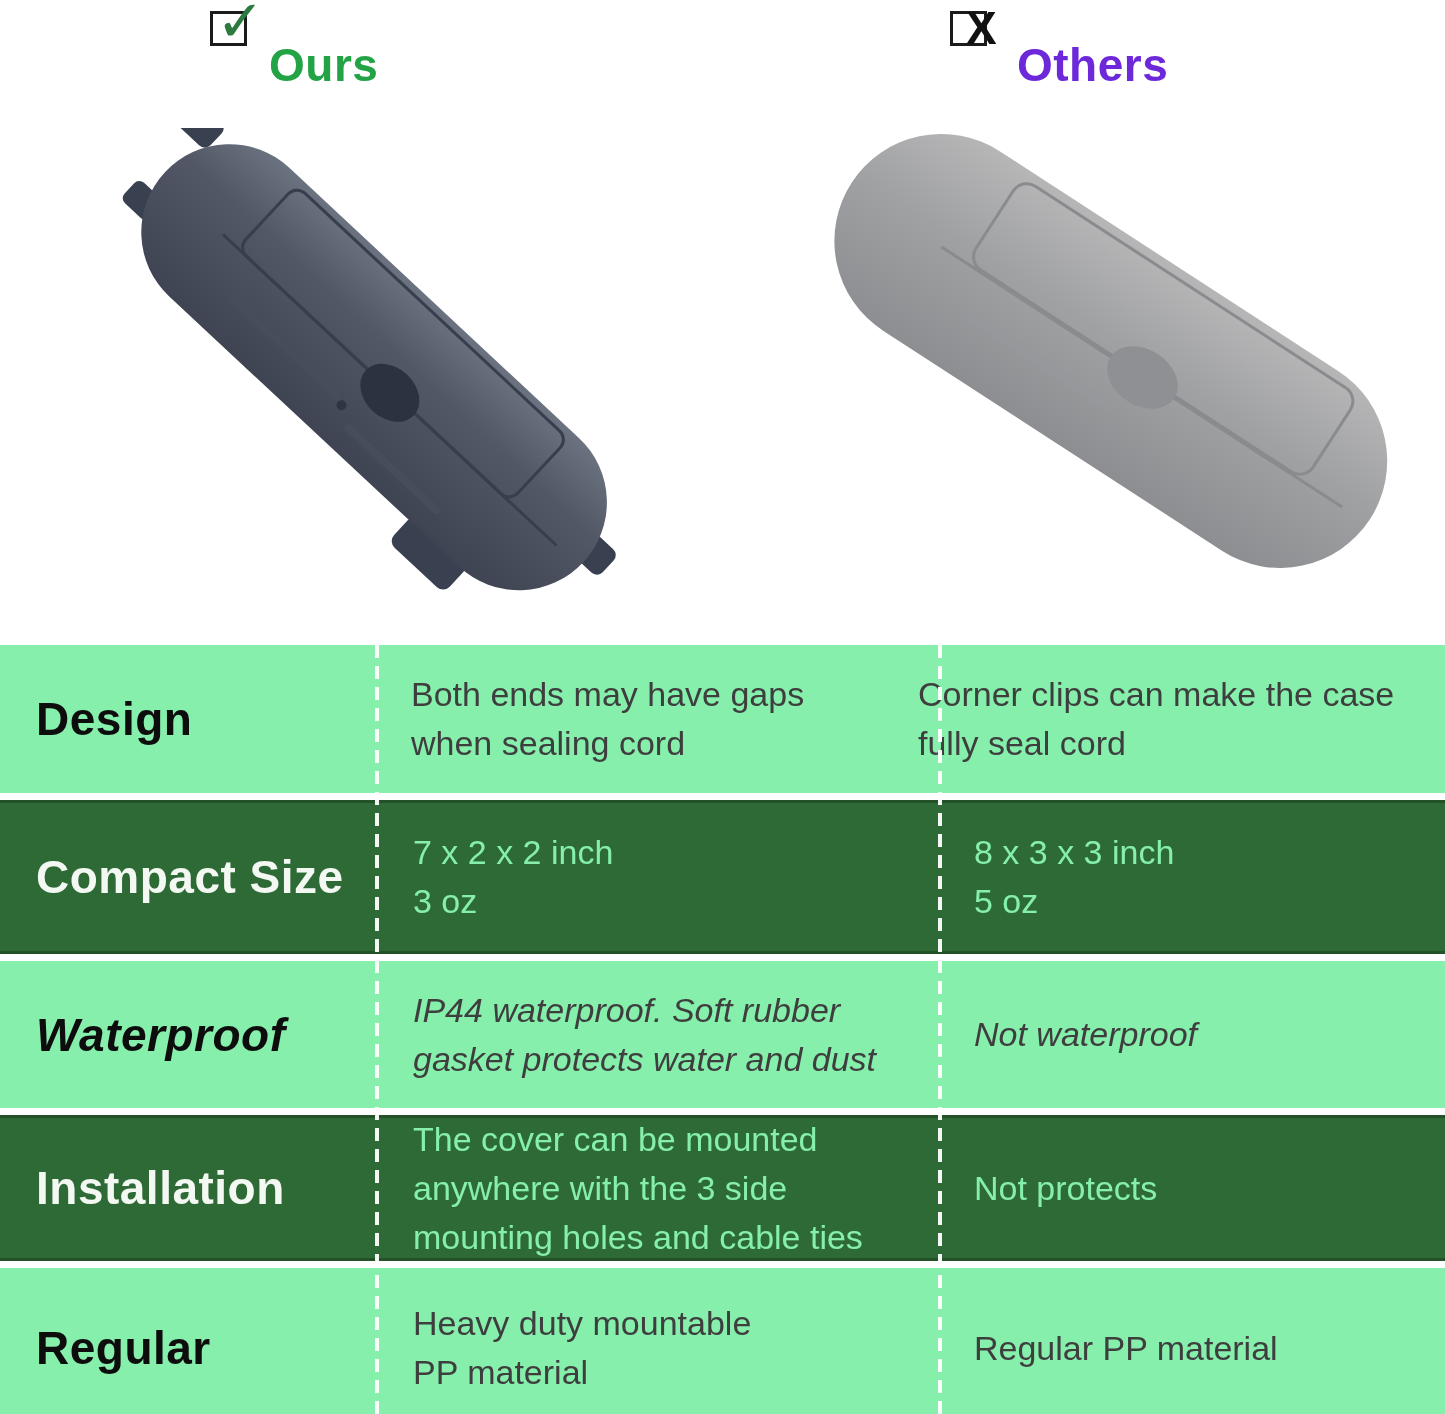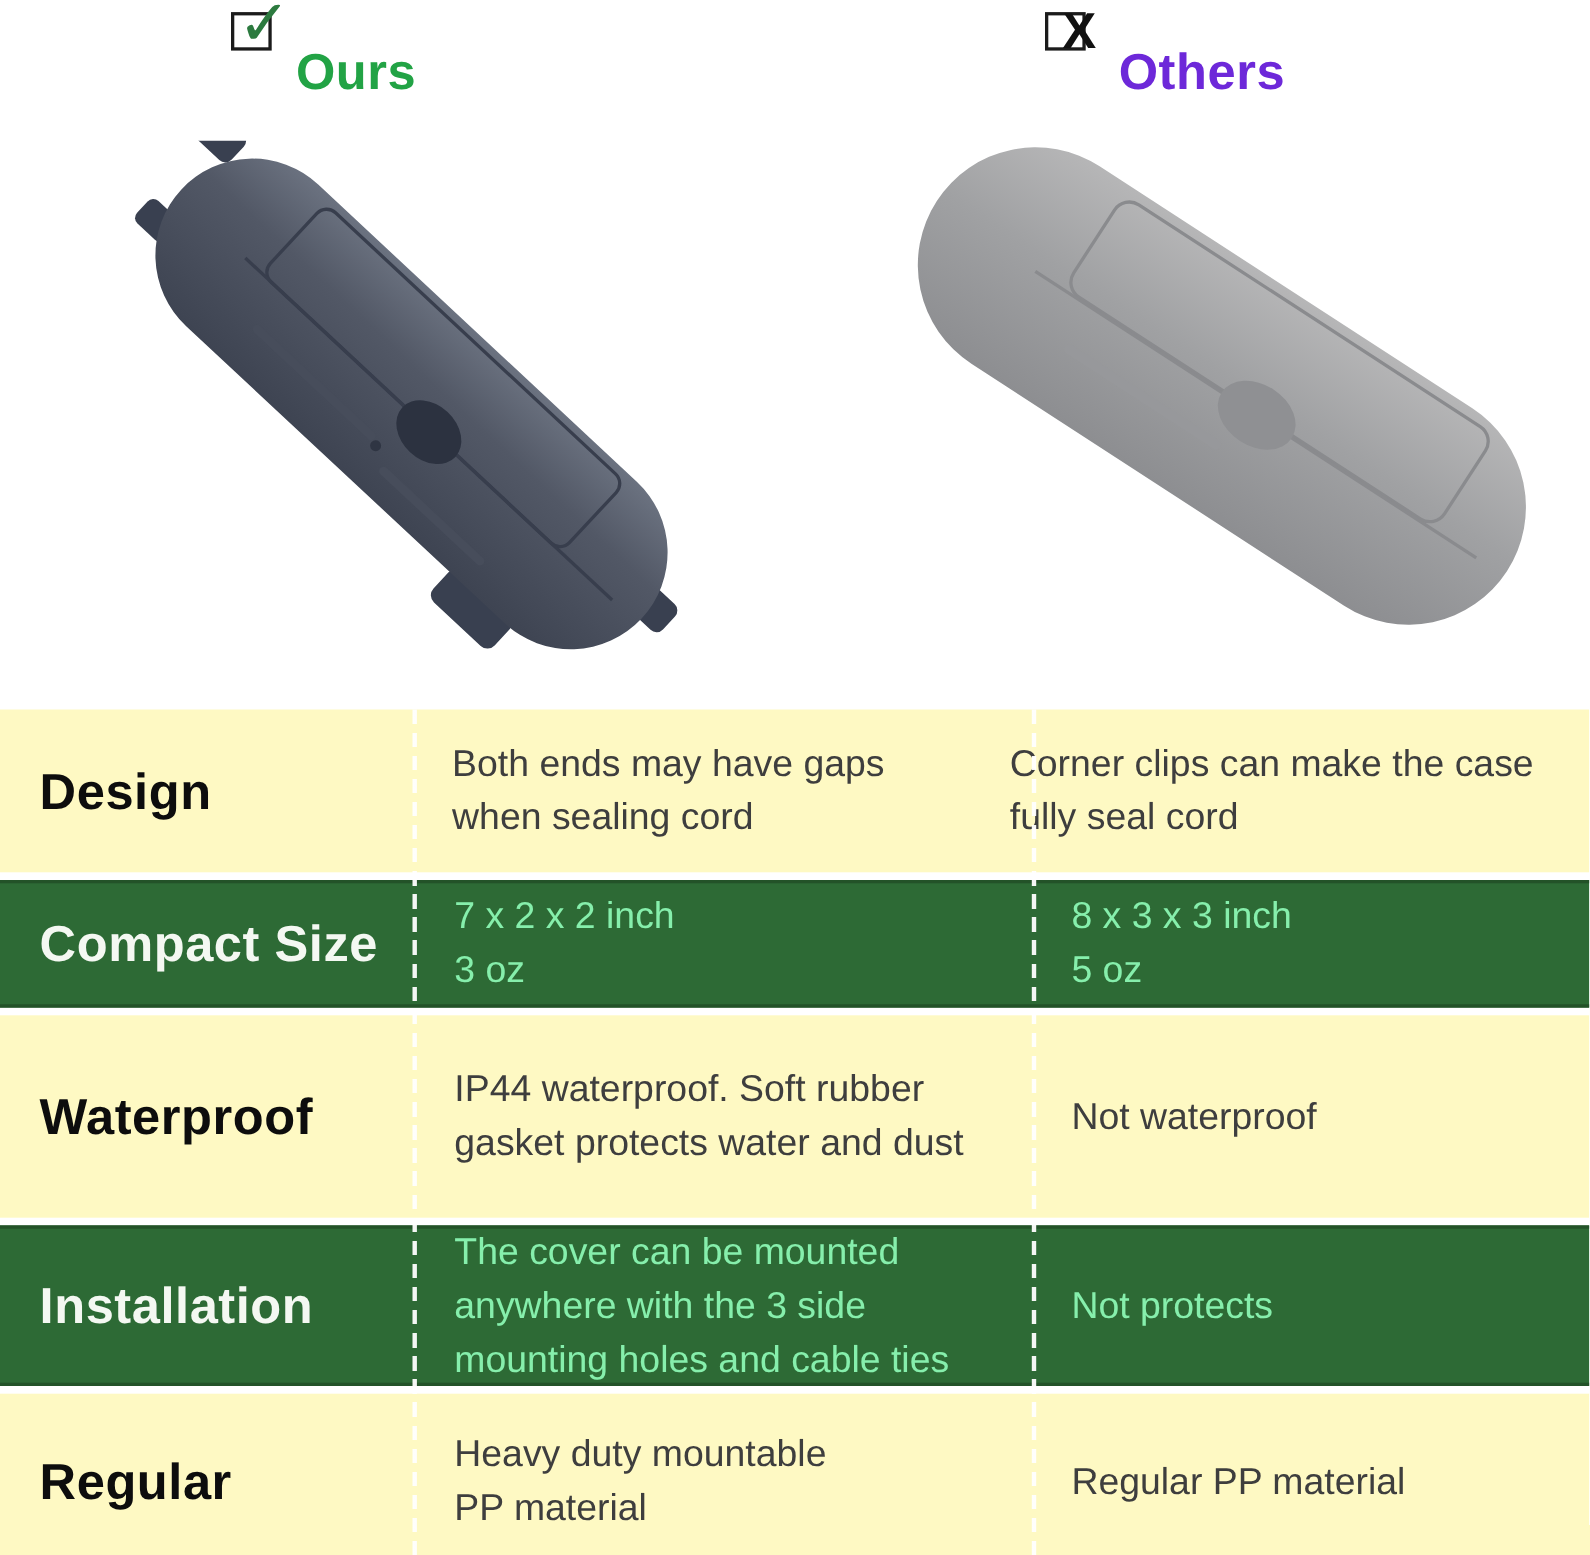--- a/index.html
+++ b/index.html
@@ -29,28 +29,28 @@
   .col-header.ours .header-label{color:#22a345;}
   .col-header.others .header-label{color:#6d28d9;margin-left:30px;}
 
   
   .product{position:absolute;}
   .product-ours{left:72px;top:128px;}
   .product-others{left:788px;top:102px;}
 
   
   .table{position:absolute;left:0;top:645px;width:1445px;bottom:0;}
-  .row{display:flex;width:100%;box-sizing:border-box;background:#fef9c3;}
+  .row{display:flex;width:100%;box-sizing:border-box;background:#86efac;}
   .row + .row{margin-top:7px;}
   .row.green{
     background:#2d6a35;
     border-top:3px solid #235228;
     border-bottom:3px solid #235228;
   }
-  .r1{height:148px;} .r2{height:116px;} .r3{height:184px;} .r4{height:146px;} .r5{height:160px;}
+  .r1{height:148px;} .r2{height:154px;} .r3{height:147px;font-style:italic;} .r4{height:146px;} .r5{height:160px;}
 
   .cell{display:flex;align-items:center;box-sizing:border-box;}
   .cell-label{width:377px;padding-left:36px;}
   .cell-ours{width:563px;padding-left:36px;padding-right:42px;}
   .cell-others{flex:1;padding-left:34px;padding-right:28px;}
 
   .label-text{font-size:46px;font-weight:700;color:#0d0d0d;letter-spacing:0.5px;}
   .row.green .label-text{color:#f4f8f2;}
   .cell-text{font-size:34px;line-height:49px;color:#3e3e3e;white-space:pre-line;}
   .row.green .cell-text{color:#86efac;}

